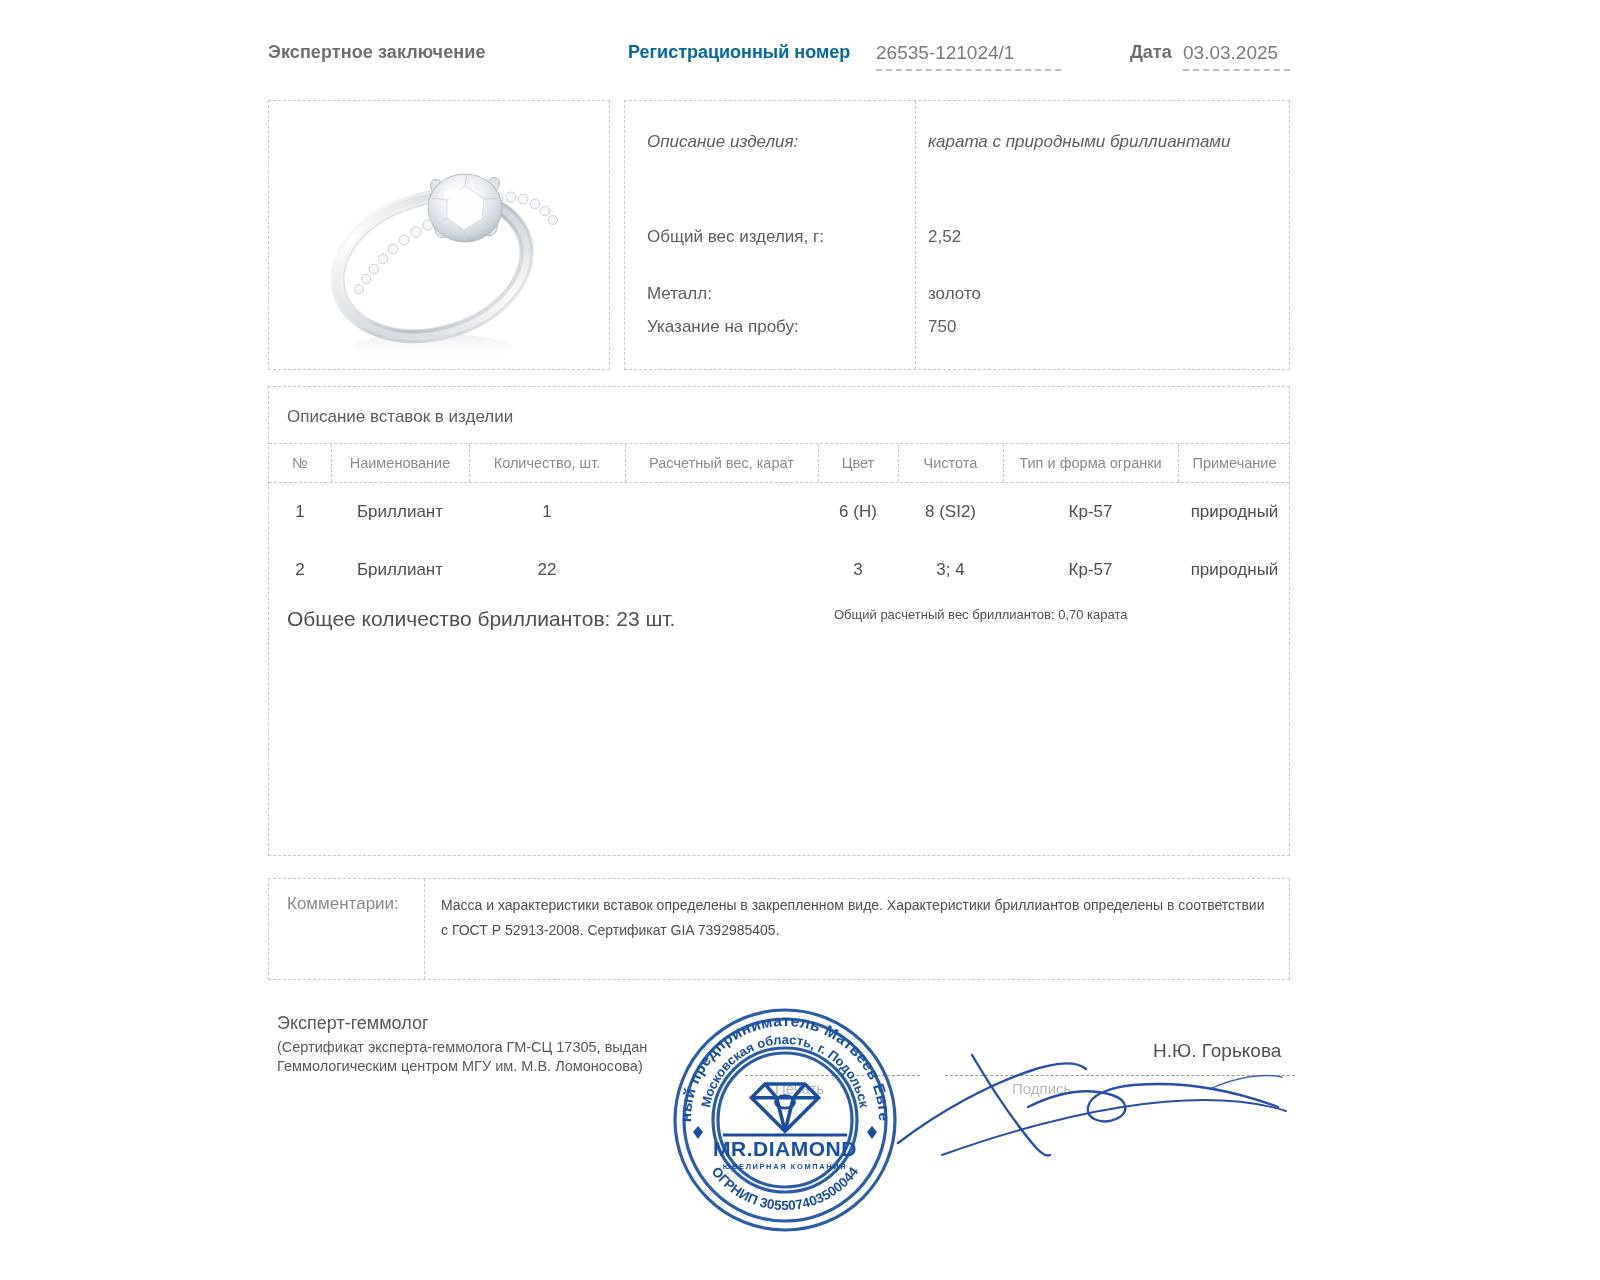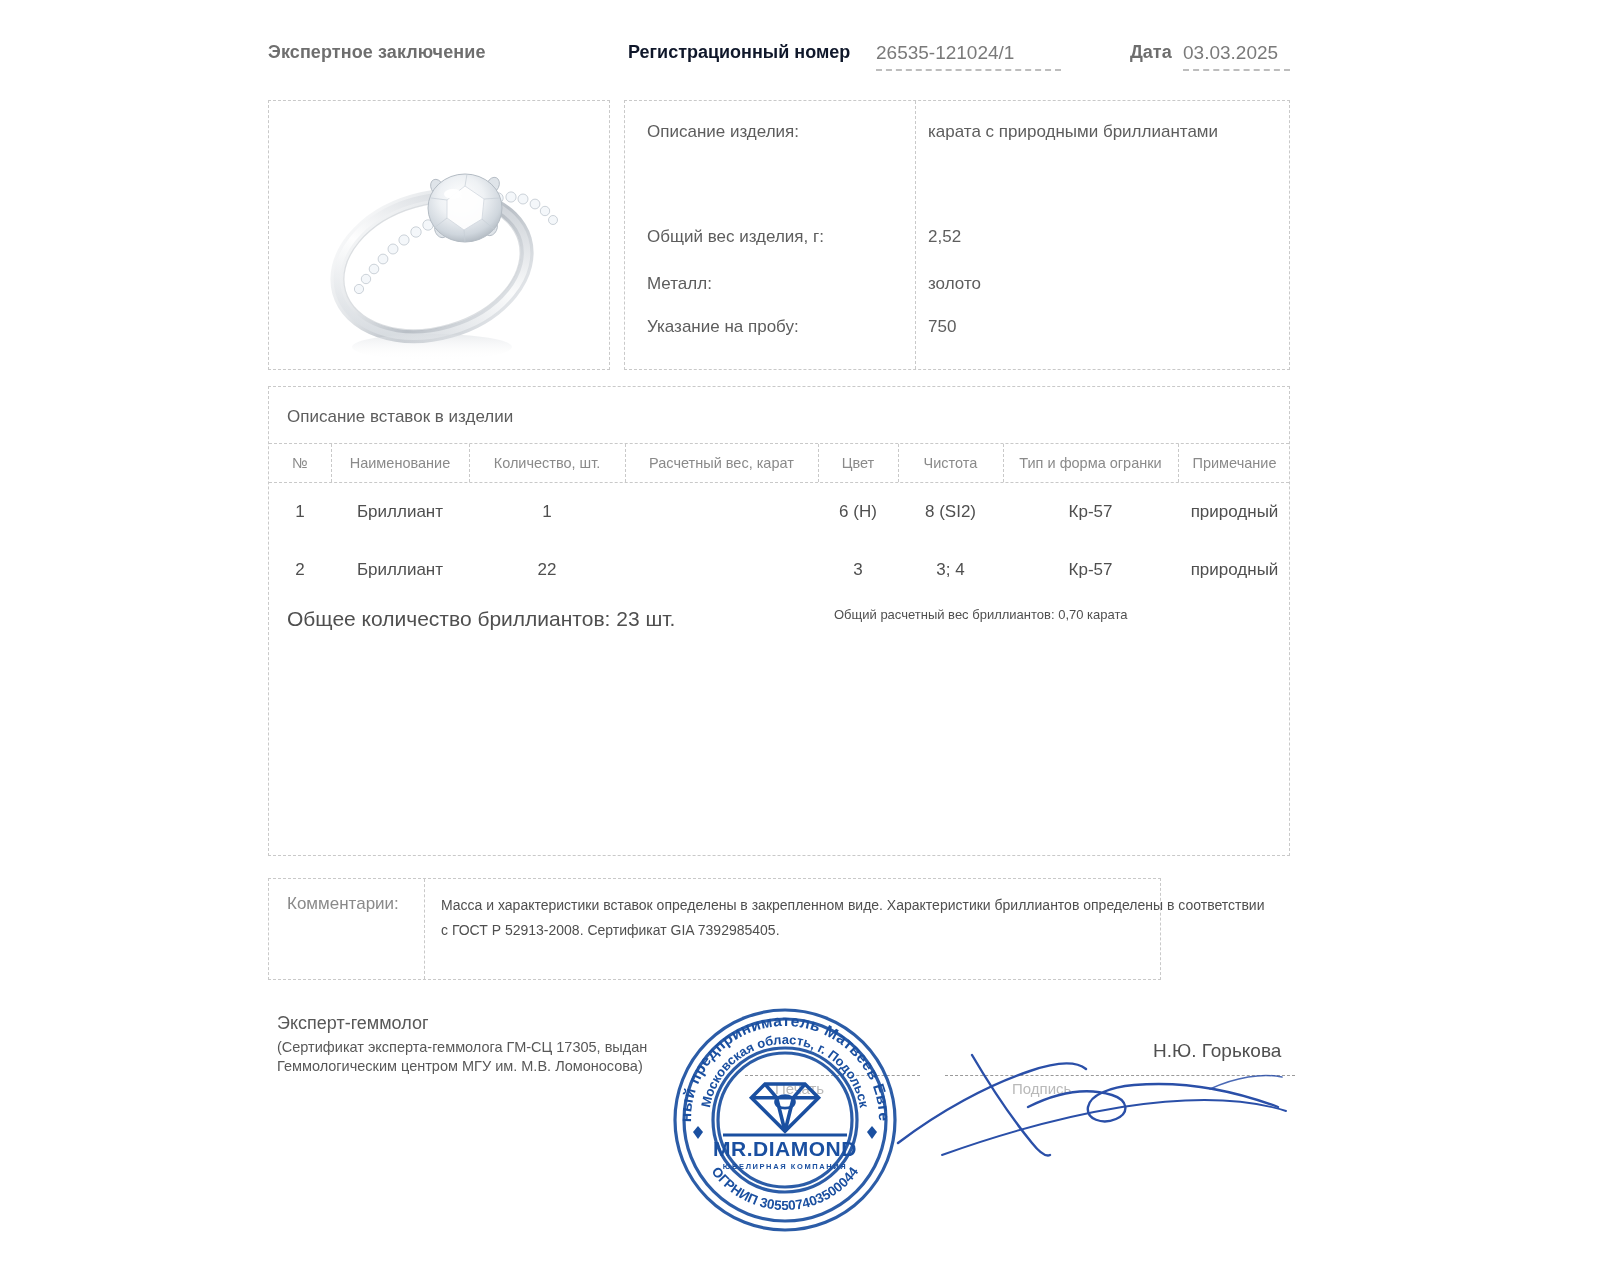--- a/index.html
+++ b/index.html
@@ -21,21 +21,21 @@
     position: absolute; left: 268px; top: 38px;
     width: 1022px; height: 36px;
   }
   .hdr-title {
     position: absolute; left: 0; top: 4px;
     font-size: 18px; font-weight: bold; color: #6e6e6e;
     letter-spacing: .1px;
   }
   .hdr-reg-label {
     position: absolute; left: 360px; top: 4px;
-    font-size: 18px; font-weight: bold; color: #0f172a;
+    font-size: 18px; font-weight: bold; color: #0369a1;
   }
   .hdr-reg-value {
     position: absolute; left: 608px; top: 4px;
     width: 185px; padding-bottom: 5px;
     font-size: 19px; color: #7a7a7a;
     border-bottom: 2px dashed #bdbdbd;
     text-align: left;
   }
   .hdr-date-label {
     position: absolute; left: 862px; top: 4px;
@@ -68,23 +68,23 @@
     border-left: 1px dashed #c9c9c9;
   }
   .spec-label {
     position: absolute; left: 22px;
     font-size: 17px; color: #5d5d5d;
   }
   .spec-value {
     position: absolute; left: 303px;
     font-size: 17px; color: #5d5d5d;
   }
-  .r1 { top: 21px; }
+  .r1 { top: 31px; font-style: italic; }
   .r2 { top: 126px; }
-  .r3 { top: 173px; }
+  .r3 { top: 183px; }
   .r4 { top: 216px; }
 
   
   #inserts-box {
     position: absolute; left: 268px; top: 386px;
     width: 1022px; height: 470px;
     border: 1px dashed #c9c9c9;
   }
   #inserts-caption {
     position: absolute; left: 18px; top: 20px;
@@ -121,21 +121,21 @@
     font-size: 21px; color: #4f4f4f; text-align: right;
   }
   #sum-right {
     position: absolute; left: 565px; top: 8px;
     font-size: 13px; color: #4f4f4f;
   }
 
   
   #comments-box {
     position: absolute; left: 268px; top: 878px;
-    width: 893px; height: 102px;
+    width: 1022px; height: 102px;
     border: 1px dashed #c9c9c9;
   }
   #comments-divider {
     position: absolute; left: 155px; top: 0;
     width: 0; height: 100%;
     border-left: 1px dashed #c9c9c9;
   }
   #comments-label {
     position: absolute; left: 18px; top: 15px;
     font-size: 17px; color: #8a8a8a;

